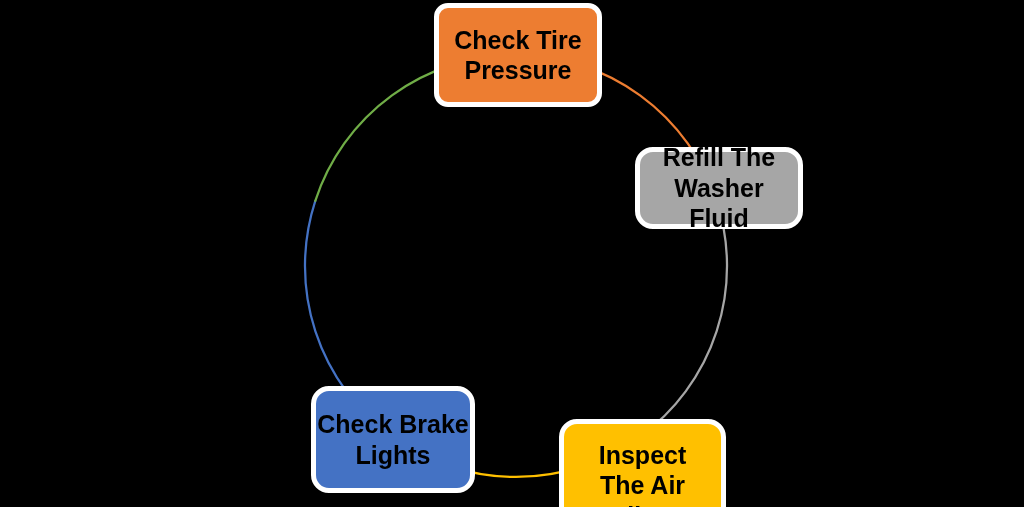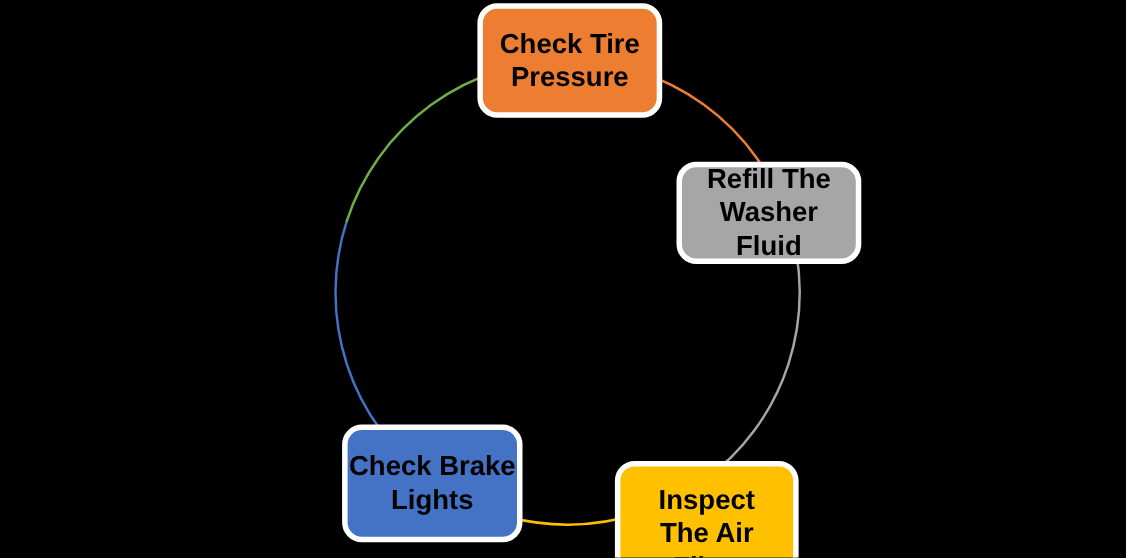--- a/index.html
+++ b/index.html
@@ -29,39 +29,39 @@
     align-items: center;
     justify-content: center;
     text-align: center;
     color: #000000;
     font-weight: bold;
     font-size: 25px;
     line-height: 1.22;
     white-space: pre-line;
   }
   .n1 { left: 434px; top: 3px;   width: 168px; height: 104px; }
-  .n2 { left: 615px; top: 147px; width: 168px; height: 93px; }
+  .n2 { left: 635px; top: 147px; width: 168px; height: 82px; }
   .n3 { left: 559px; top: 384px; width: 167px; height: 133px; margin-top: 35px; }
   .n4 { left: 311px; top: 386px; width: 164px; height: 107px; }
   .n5 { left: 220px; top: 151px; width: 183px; height: 104px; }
 </style>
 </head>
 <body>
 
 <div class="canvas">
 
   <svg class="ring" width="1024" height="507" viewBox="0 0 1024 507">
     <path d="M 516 55 A 211 211 0 0 1 716.7 200.8" stroke="#ED7D31"></path>
     <path d="M 716.7 200.8 A 211 211 0 0 1 640 436.7" stroke="#A6A6A6"></path>
     <path d="M 640 436.7 A 211 211 0 0 1 392 436.7" stroke="#FFC000"></path>
     <path d="M 392 436.7 A 211 211 0 0 1 315.3 200.8" stroke="#4472C4"></path>
     <path d="M 315.3 200.8 A 211 211 0 0 1 516 55" stroke="#70AD47"></path>
   </svg>
 
-  <div class="node n1" style="background: rgb(237, 125, 49);">
+  <div class="node n1" style="background: rgb(237, 125, 49); border-radius: 14px;">
     <span class="label">Check Tire
 Pressure</span>
   </div>
 
   <div class="node n2" style="background: rgb(166, 166, 166);">
     <span class="label">Refill The
 Washer
 Fluid</span>
   </div>
 

